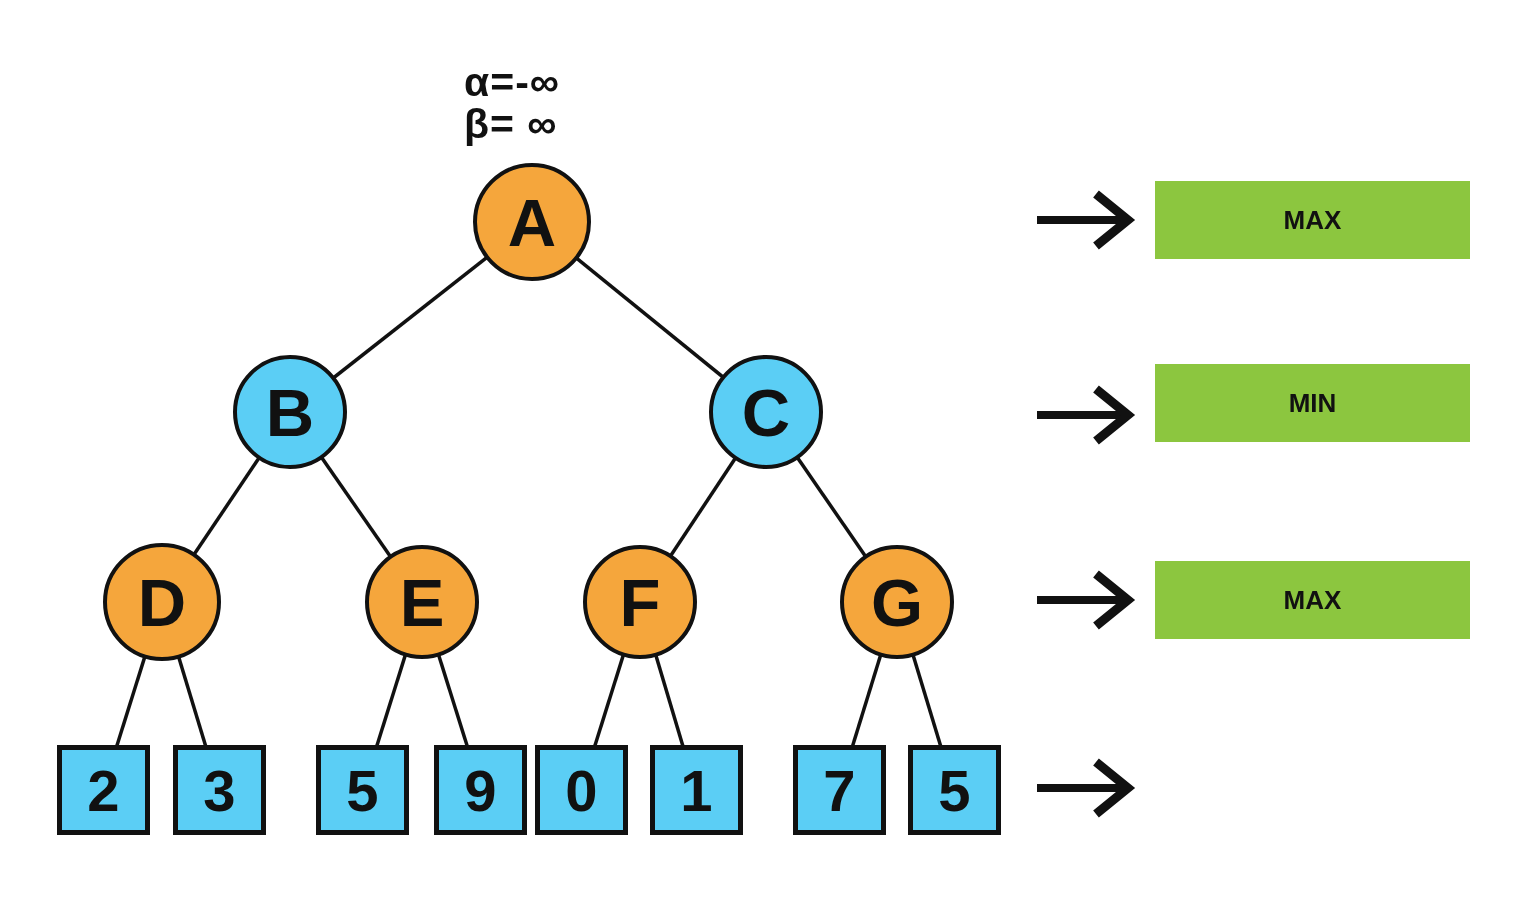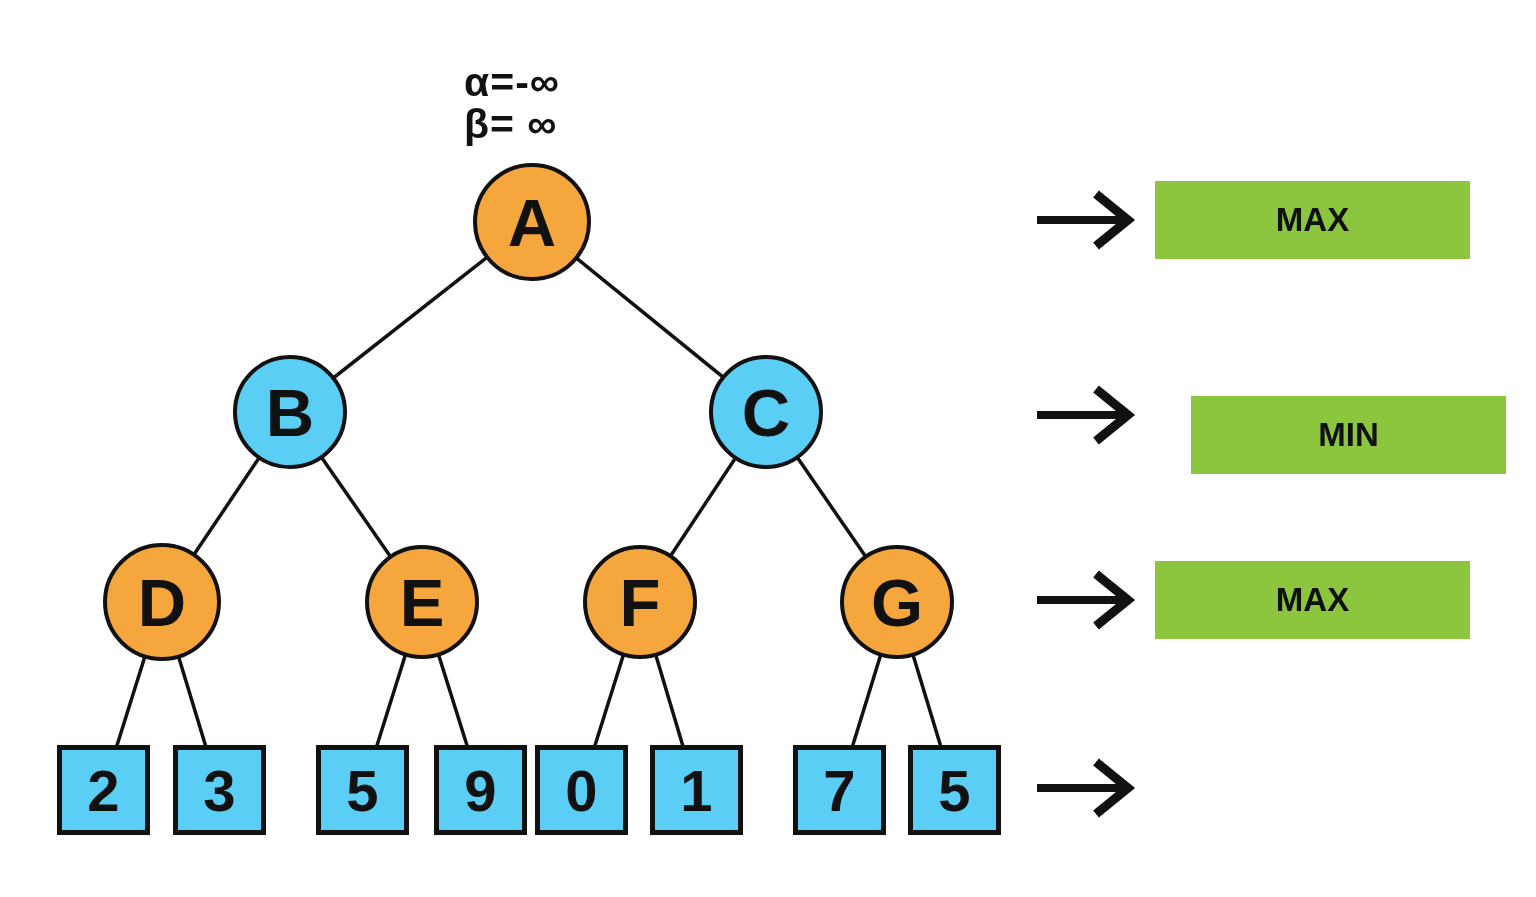--- a/index.html
+++ b/index.html
@@ -59,21 +59,21 @@
   .legend-box {
     position: absolute;
     left: 1155px;
     width: 315px;
     height: 78px;
     background: #8CC63F;
     z-index: 2;
     display: flex;
     align-items: center;
     justify-content: center;
-    font-size: 33px;
+    font-size: 26px;
     font-weight: 700;
     color: #111111;
   }
 </style>
 </head>
 <body>
 
 <div class="canvas">
 
   <div class="annotation">
@@ -163,20 +163,20 @@
   <div class="node square" style="left:793px; top:745px;">
     <span>7</span>
   </div>
   <div class="node square" style="left:908px; top:745px;">
     <span>5</span>
   </div>
 
   <div class="legend-box" style="top:181px;">
     <span>MAX</span>
   </div>
-  <div class="legend-box" style="top:396px;margin-left:36px;">
+  <div class="legend-box" style="top:364px;">
     <span>MIN</span>
   </div>
   <div class="legend-box" style="top:561px;">
     <span>MAX</span>
   </div>
 
 </div>
 
 </body></html>

